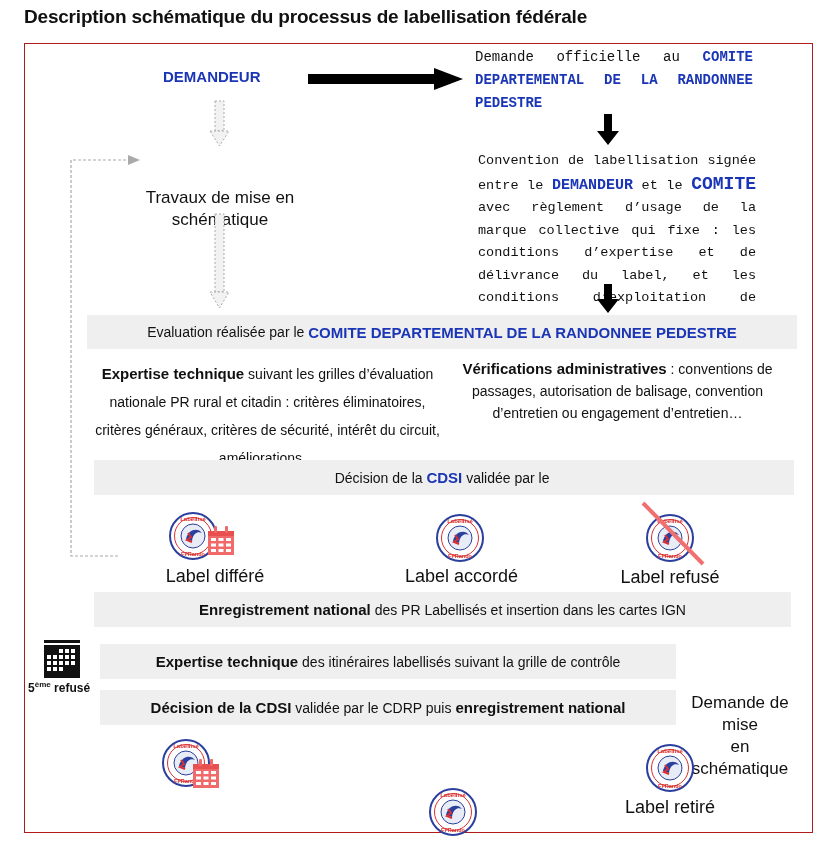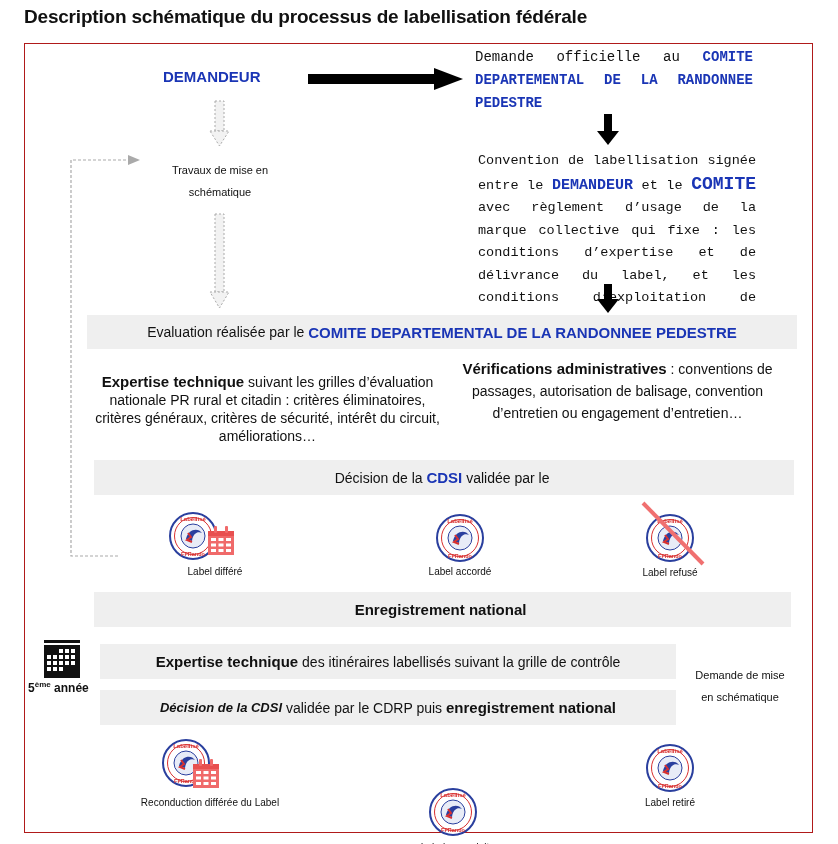--- a/index.html
+++ b/index.html
@@ -3,26 +3,26 @@
 <meta charset="utf-8">
 <style>
   * { box-sizing: border-box; margin: 0; padding: 0; }
   html, body { width: 838px; height: 844px; background: #ffffff; overflow: hidden; }
   body { position: relative; font-family: "Liberation Sans", "DejaVu Sans", sans-serif; color: #111; }
   .abs { position: absolute; }
   .title { left: 24px; top: 6px; font-size: 19px; font-weight: bold; color: #111; white-space: nowrap; letter-spacing: -0.2px; }
   .frame { left: 24px; top: 43px; width: 789px; height: 790px; border: 1.5px solid #b01a1a; }
   .blue { color: #1a35b5; font-weight: bold; }
   .b { font-weight: bold; }
-  .txt { font-size: 11px; line-height: 22px; }
+  .txt { font-size: 17px; line-height: 22px; margin-top: 28px; }
   .center { text-align: center; }
   .justify { text-align: justify; text-align-last: left; font-family: Liberation Mono, monospace; }
   .bar { background: #efefef; font-size: 14px; display: flex; align-items: center; justify-content: center; white-space: nowrap; }
   .bar .blue { font-size: 15px; }
-  .lbl { font-size: 10px; text-align: center; white-space: nowrap; }
+  .lbl { font-size: 18px; text-align: center; white-space: nowrap; }
 </style>
 </head>
 <body>
 
 <div class="abs title">Description schématique du processus de labellisation fédérale</div>
 
 <div class="abs frame"></div>
 
 <div class="abs blue" style="left:163px; top:68px; font-size:15px;">DEMANDEUR</div>
 
@@ -71,21 +71,21 @@
 
 <svg class="abs" style="left:597px; top:284px;" width="22" height="30">
   <rect x="7" y="0" width="8" height="16" fill="#000"></rect>
   <polygon points="0,15 22,15 11,29" fill="#000"></polygon>
 </svg>
 
 <div class="abs bar" style="left:87px; top:315px; width:710px; height:34px;">
   <span>Evaluation réalisée par le</span>&nbsp;<span class="blue">COMITE DEPARTEMENTAL DE LA RANDONNEE PEDESTRE</span>
 </div>
 
-<div class="abs center" style="left:95px; top:373px; width:345px; font-size:14px; line-height:18px;">
+<div class="abs center" style="left:95px; top:360px; width:345px; font-size:14px; line-height:28px;">
   <span class="b" style="font-size:15px;">Expertise technique</span>
   <span>suivant les grilles d’évaluation nationale PR rural et citadin : critères éliminatoires, critères généraux, critères de sécurité, intérêt du circuit, améliorations…</span>
 </div>
 
 <div class="abs center" style="left:440px; top:358px; width:355px; font-size:14px; line-height:22px;">
   <span class="b" style="font-size:15px;">Vérifications administratives</span>
   <span>: conventions de passages, autorisation de balisage, convention d’entretien ou engagement d’entretien…</span>
 </div>
 
 <div class="abs bar" style="left:94px; top:460px; width:700px; height:35px;">
@@ -140,21 +140,21 @@
 
 <div class="abs" style="left:615px; top:500px; width:110px; height:92px;">
   <svg class="abs" style="left:22px; top:0;" width="70" height="66">
     <use href="#ffr-logo" x="8" y="13"></use>
     <line x1="6" y1="3" x2="66" y2="64" stroke="#f07070" stroke-width="4"></line>
   </svg>
   <div class="abs lbl" style="left:0; top:67px; width:110px;">Label refusé</div>
 </div>
 
 <div class="abs bar" style="left:94px; top:592px; width:697px; height:35px;">
-  <span class="b" style="font-size:15px;">Enregistrement national</span>&nbsp;
+  <span class="b" style="font-size:15px;">Enregistrement national</span>&nbsp;<span>des PR Labellisés et insertion dans les cartes IGN</span>
 </div>
 
 <svg class="abs" style="left:44px; top:640px;" width="36" height="38">
   <rect x="0" y="0" width="36" height="3" fill="#111"></rect>
   <rect x="0" y="5" width="36" height="33" fill="#111"></rect>
   <g fill="#fff">
     <rect x="15" y="9" width="4" height="4"></rect>
       <rect x="21" y="9" width="4" height="4"></rect>
       <rect x="27" y="9" width="4" height="4"></rect>
     <rect x="3" y="15" width="4" height="4"></rect>
@@ -166,42 +166,41 @@
       <rect x="9" y="21" width="4" height="4"></rect>
       <rect x="15" y="21" width="4" height="4"></rect>
       <rect x="21" y="21" width="4" height="4"></rect>
       <rect x="27" y="21" width="4" height="4"></rect>
     <rect x="3" y="27" width="4" height="4"></rect>
       <rect x="9" y="27" width="4" height="4"></rect>
       <rect x="15" y="27" width="4" height="4"></rect>
   </g>
 </svg>
 <div class="abs b" style="left:28px; top:680px; font-size:12px; white-space:nowrap;">
-  <span>5</span><sup style="font-size:8px;">ème</sup> <span>année</span>
+  <span>5</span><sup style="font-size:8px;">ème</sup> <span>refusé</span>
 </div>
 
 <div class="abs bar" style="left:100px; top:644px; width:576px; height:35px;">
   <span class="b" style="font-size:15px;">Expertise technique</span>&nbsp;<span>des itinéraires labellisés suivant la grille de contrôle</span>
 </div>
 
 <div class="abs bar" style="left:100px; top:690px; width:576px; height:35px;">
-  <span class="b" style="font-size:13px;font-style:italic;">Décision de la CDSI</span>&nbsp;<span>validée par le CDRP puis</span>&nbsp;<span class="b" style="font-size:15px;">enregistrement national</span>
+  <span class="b" style="font-size:15px;">Décision de la CDSI</span>&nbsp;<span>validée par le CDRP puis</span>&nbsp;<span class="b" style="font-size:15px;">enregistrement national</span>
 </div>
 
 <div class="abs txt center" style="left:680px; top:664px; width:120px;">
   <div>Demande de mise</div>
   <div>en schématique</div>
 </div>
 
 <div class="abs" style="left:95px; top:737px; width:230px; height:82px;">
   <svg class="abs" style="left:66px; top:0;" width="80" height="54">
     <use href="#ffr-logo" x="0" y="1"></use>
     <use href="#cal-red" x="32" y="22"></use>
   </svg>
-  <div class="abs lbl" style="left:0; top:60px; width:230px;">Reconduction différée du Label</div>
 </div>
 
 <div class="abs" style="left:395px; top:787px; width:120px; height:74px;">
   <svg class="abs" style="left:33px; top:0;" width="50" height="50">
     <use href="#ffr-logo"></use>
   </svg>
   <div class="abs lbl" style="left:0; top:55px; width:120px;">Label reconduit</div>
 </div>
 
 <div class="abs" style="left:615px; top:743px; width:110px; height:76px;">

